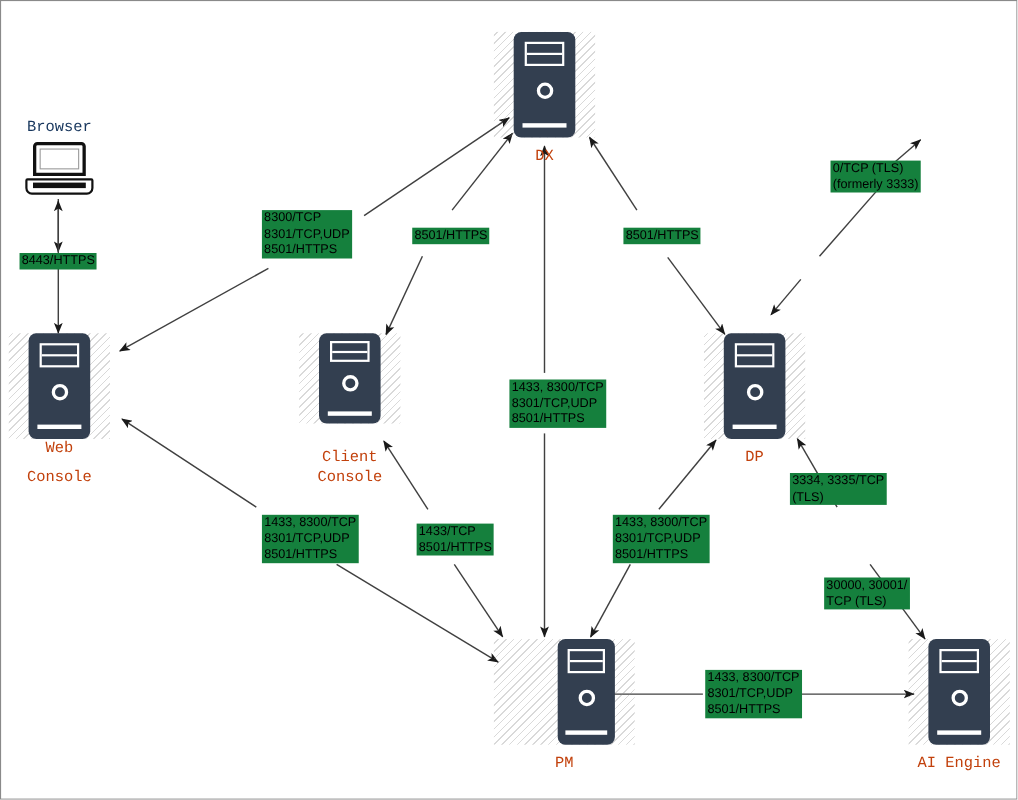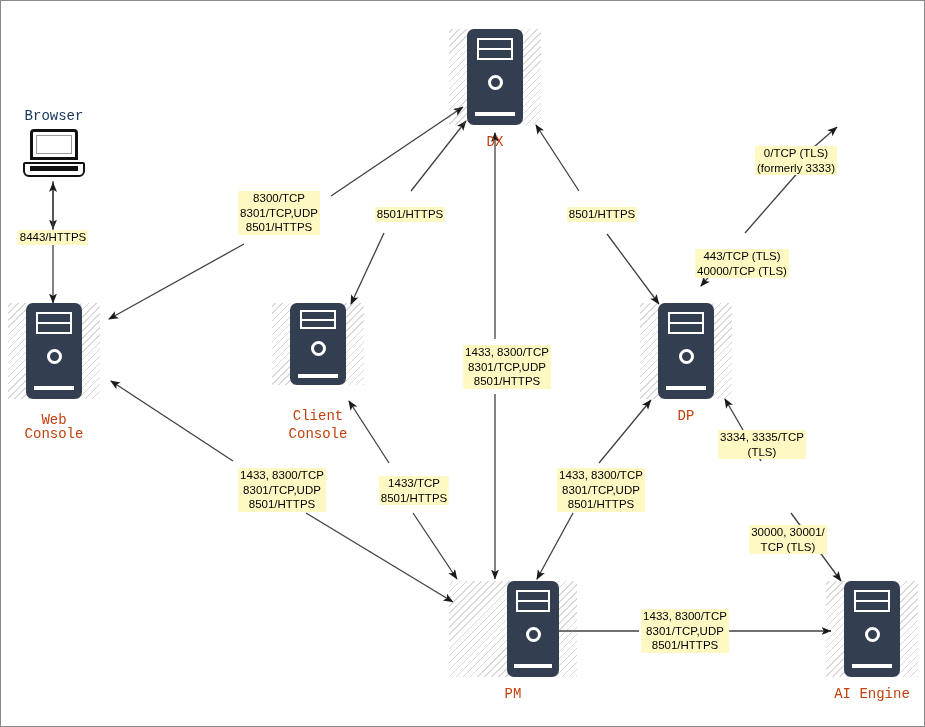--- a/index.html
+++ b/index.html
@@ -148,23 +148,23 @@
     text-align: center;
   }
   .node-label.top {
     color: #17365d;
   }
   .edge-label {
     position: absolute;
     color: #000000;
     font-size: 11.5px;
     line-height: 14.5px;
-    text-align: center;
+    text-align: left;
     white-space: nowrap;
-    background: #fef9c3;
+    background: #15803d;
     padding: 0 2px;
   }
   .edge-label.c {
     transform: translateX(-50%);
   }
 </style>
 </head>
 <body>
 
 <div id="canvas">
@@ -226,21 +226,21 @@
     </div>
   </div>
 
   <div class="node" style="left:25px; top:302px; width:56px; height:96px;">
     <div class="node-shadow"></div>
     <div class="tower">
       <div class="bay"></div>
         <div class="dot"></div>
         <div class="base"></div>
     </div>
-    <div class="node-label" style="top:108px;">Web</div>
+    <div class="node-label" style="top:96px;">Web</div>
     <div class="node-label" style="top:122px;">Console</div>
   </div>
 
   <div class="node" style="left:289px; top:302px; width:56px; height:82px;">
     <div class="node-shadow"></div>
     <div class="tower">
       <div class="bay"></div>
         <div class="dot"></div>
         <div class="base"></div>
     </div>
@@ -328,24 +328,20 @@
     <div>1433, 8300/TCP</div>
     <div>8301/TCP,UDP</div>
     <div>8501/HTTPS</div>
   </div>
 
   <div class="edge-label c" style="left:795px; top:145px;">
     <div>0/TCP (TLS)</div>
     <div>(formerly 3333)</div>
   </div>
 
-  <div class="edge-label c" style="left:741px; top:248px;">
-    <div>443/TCP (TLS)</div>
-    <div>40000/TCP (TLS)</div>
-  </div>
 
   <div class="edge-label c" style="left:761px; top:429px;">
     <div>3334, 3335/TCP</div>
     <div>(TLS)</div>
   </div>
 
   <div class="edge-label c" style="left:787px; top:524px;">
     <div>30000, 30001/</div>
     <div>TCP (TLS)</div>
   </div>

